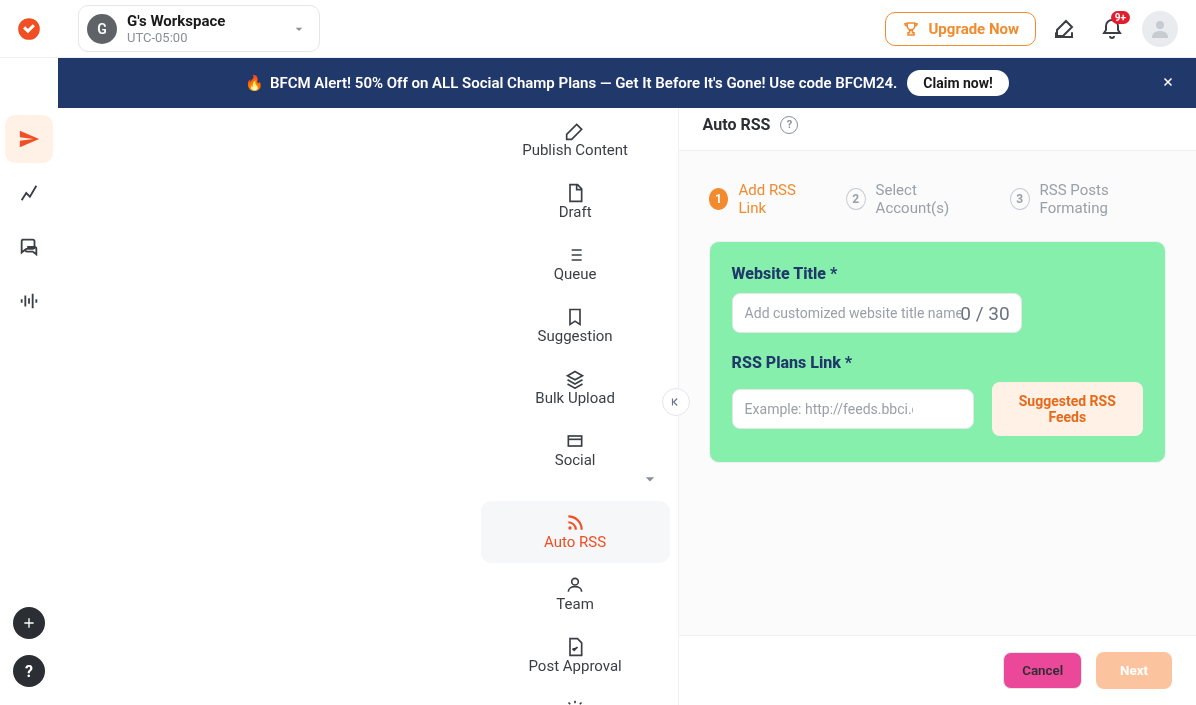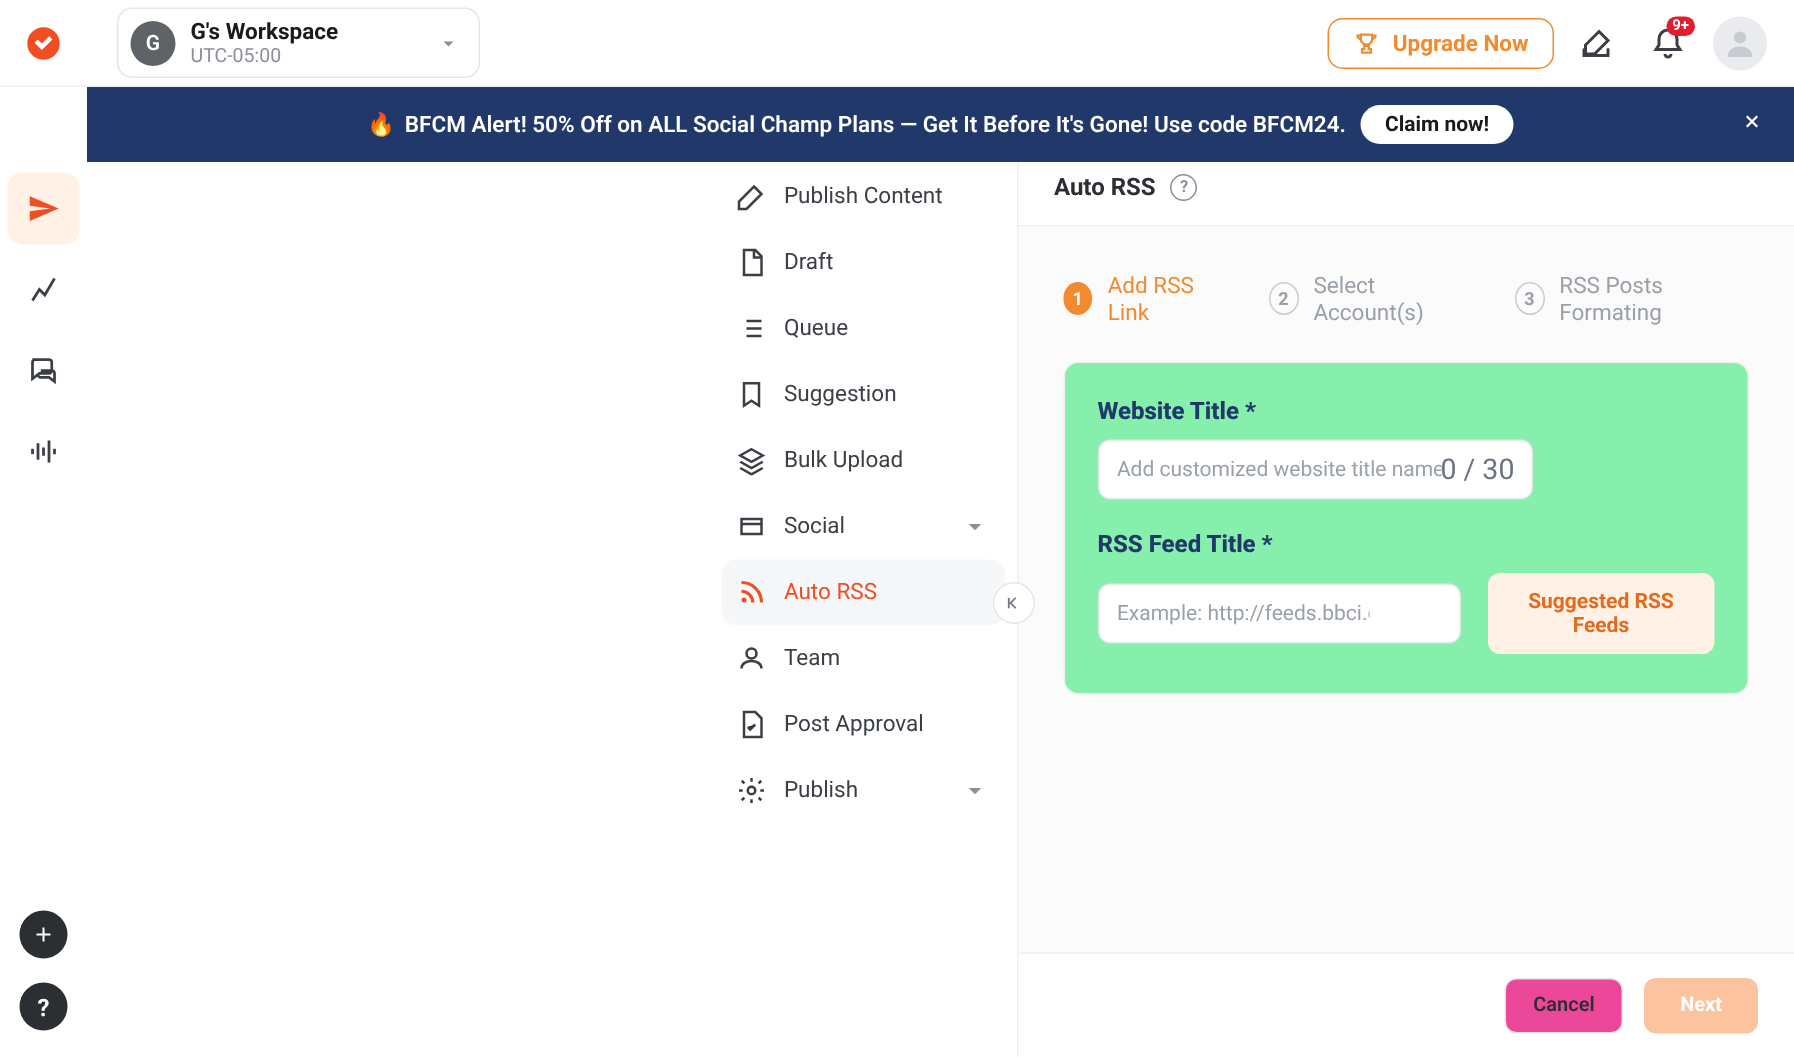--- a/index.html
+++ b/index.html
@@ -36,21 +36,21 @@
 .rail-item { width: 48px; height: 48px; margin: 3px 0; display: flex; align-items: center; justify-content: center; border-radius: 10px; cursor: pointer; color: #3b3f45; }
 .rail-item.active { background: #FFF1E6; color: #F04E23; }
 .rail-item svg { width: 22px; height: 22px; }
 .rail-spacer { flex: 1; }
 .rail-round { width: 32px; height: 32px; border-radius: 50%; background: #2b2f33; color: #fff; display: flex; align-items: center; justify-content: center; margin: 10px 0; cursor: pointer; }
 .rail-round svg { width: 16px; height: 16px; }
 .rail-help { width: 32px; height: 32px; border-radius: 50%; background: #2b2f33; color: #fff; display: flex; align-items: center; justify-content: center; margin: 6px 0 18px; font-weight: 700; cursor: pointer; font-size: 16px;}
 
 
 .sidenav { width: 206px; border-right: 1px solid #eef0f2; padding: 10px 8px; position: relative; background: #fff; }
-.sidenav-item { display: flex; gap: 12px; padding: 12px 10px; border-radius: 10px; cursor: pointer; color: #3b3f45; font-size: 15px; }
+.sidenav-item { display: flex; align-items: center; padding: 12px 10px; border-radius: 10px; cursor: pointer; color: #3b3f45; font-size: 15px; flex-direction: column; }
 .sidenav-item svg { width: 20px; height: 20px; flex-shrink: 0; }
 .sidenav-item.active { color: #F04E23; background: #f6f7f9; }
 .sidenav-item .caret { margin-left: auto; color: #8a8f98; }
 .collapse-handle { position: absolute; right: -12px; top: 50%; transform: translateY(-50%); width: 28px; height: 28px; border-radius: 50%; background: #fff; border: 1px solid #e3e6ea; display: flex; align-items: center; justify-content: center; cursor: pointer; color: #6b7280; }
 .collapse-handle svg { width: 14px; height: 14px; }
 
 
 .content { flex: 1; display: flex; flex-direction: column; background: #fff; }
 .content-header { display: flex; align-items: center; gap: 10px; padding: 16px 24px; border-bottom: 1px solid #eef0f2; }
 .content-title { font-weight: 700; font-size: 16px; color: #2b2f33; }
@@ -274,21 +274,21 @@
 
       <div class="form-card">
         <div class="field-label">Website Title *</div>
         <div class="field-row">
           <div class="input-wrap">
             <input type="text" placeholder="Add customized website title name such as BBC, Forbes etc" style="">
             <span class="char-counter">0 / 30</span>
           </div>
         </div>
 
-        <div class="field-label">RSS Feed Title *</div>
+        <div class="field-label">RSS Plans Link *</div>
         <div class="field-row">
           <div class="input-wrap">
             <input type="text" placeholder="Example: http://feeds.bbci.co.uk/news/england/london/rss.xml" style="">
           </div>
           <button class="suggest-btn">
             <span>Suggested RSS Feeds</span>
           </button>
         </div>
       </div>
     </div>

